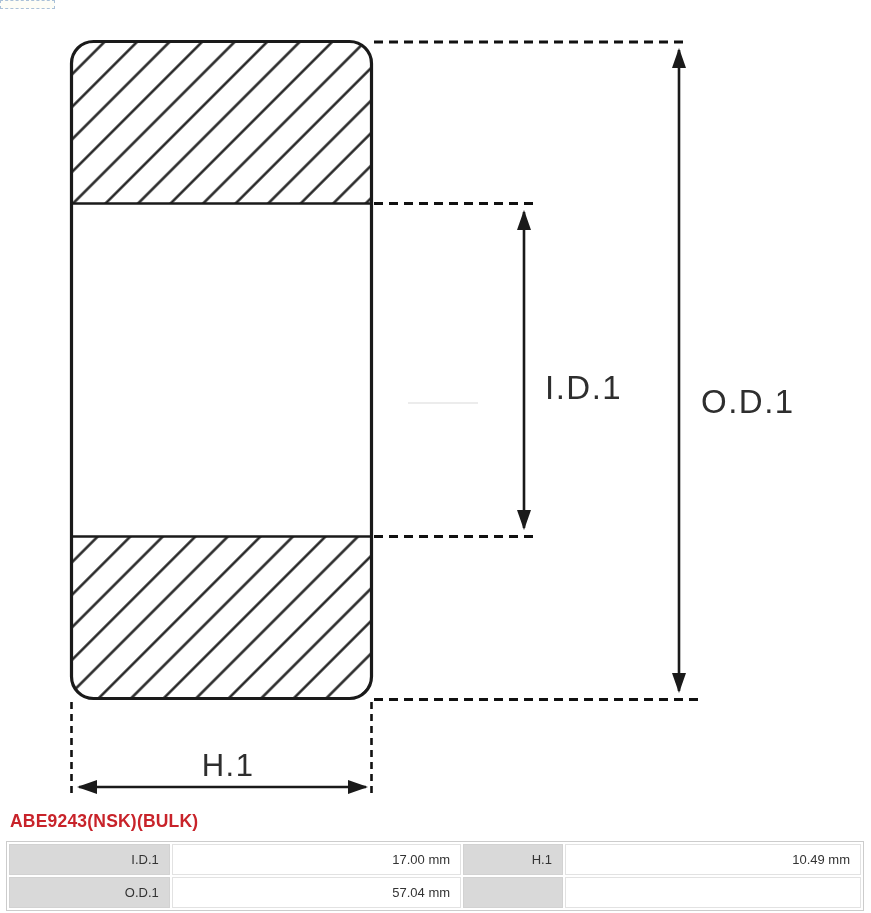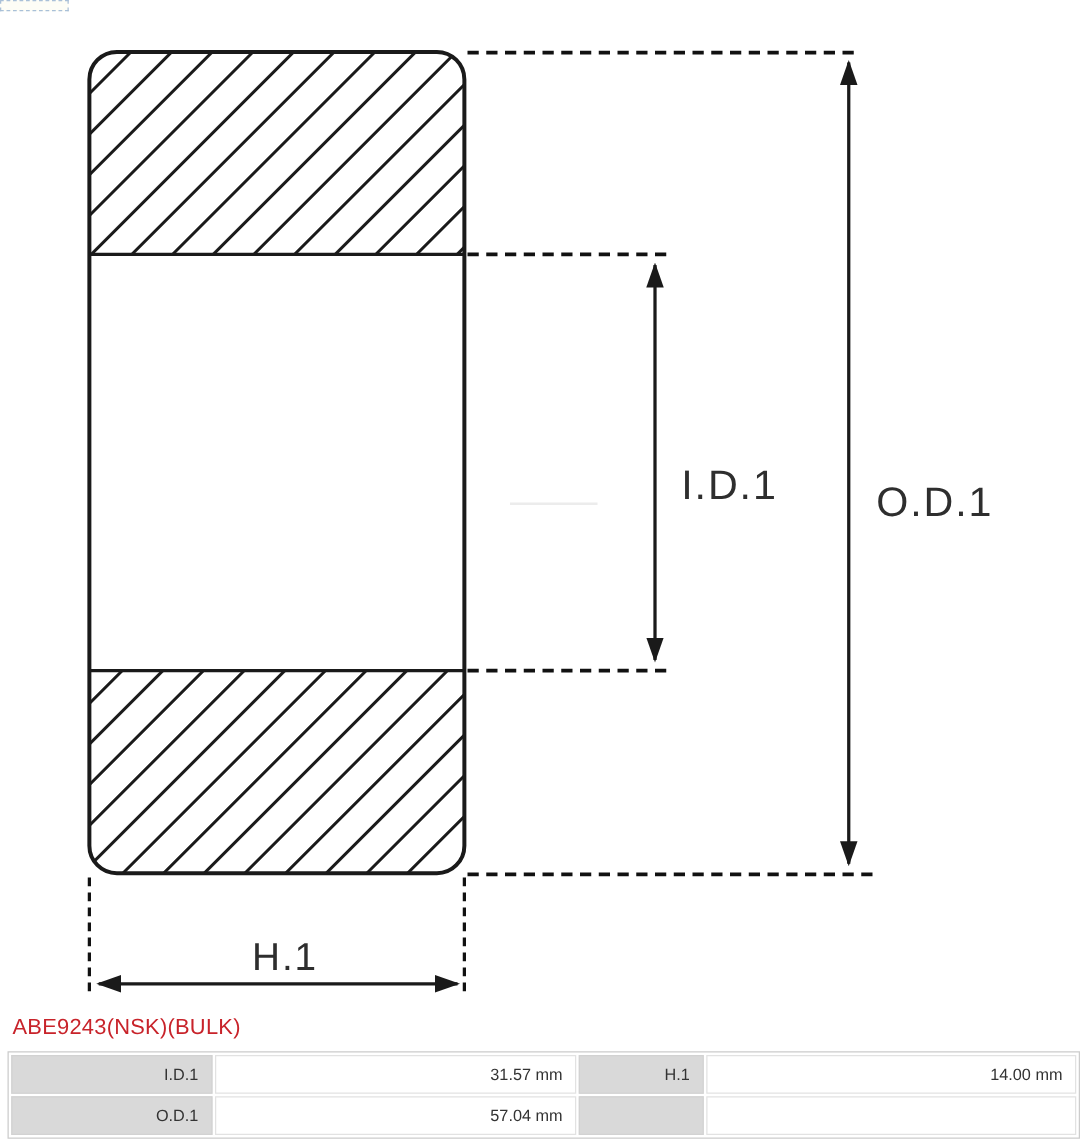--- a/index.html
+++ b/index.html
@@ -22,21 +22,21 @@
   .diagram-wrap { position: absolute; left: 0; top: 0; width: 871px; height: 806px; }
   svg text {
     font-family: "Liberation Sans", "DejaVu Sans", sans-serif;
     font-weight: 300;
     fill: #2e2e2e;
     letter-spacing: 1.5px;
   }
 
   .part-number {
     position: absolute; left: 10px; top: 811px;
-    font-size: 17.5px; font-weight: 400;
+    font-size: 17.5px; font-weight: 700;
     color: #c8232a;
     letter-spacing: 0.2px;
   }
 
   table.specs {
     position: absolute; left: 6px; top: 841px;
     width: 858px;
     border-collapse: separate;
     border-spacing: 2px;
     background: #ffffff;
@@ -120,23 +120,23 @@
   <table class="specs">
     <colgroup>
       <col class="c1">
         <col class="c2">
         <col class="c3">
         <col class="c4">
     </colgroup>
     <tbody>
       <tr>
         <td class="lbl">I.D.1</td>
-        <td>31.57 mm</td>
+        <td>17.00 mm</td>
         <td class="lbl">H.1</td>
-        <td>14.00 mm</td>
+        <td>10.49 mm</td>
       </tr>
       <tr>
         <td class="lbl">O.D.1</td>
         <td>57.04 mm</td>
         <td class="lbl"></td>
         <td></td>
       </tr>
     </tbody>
   </table>
 

